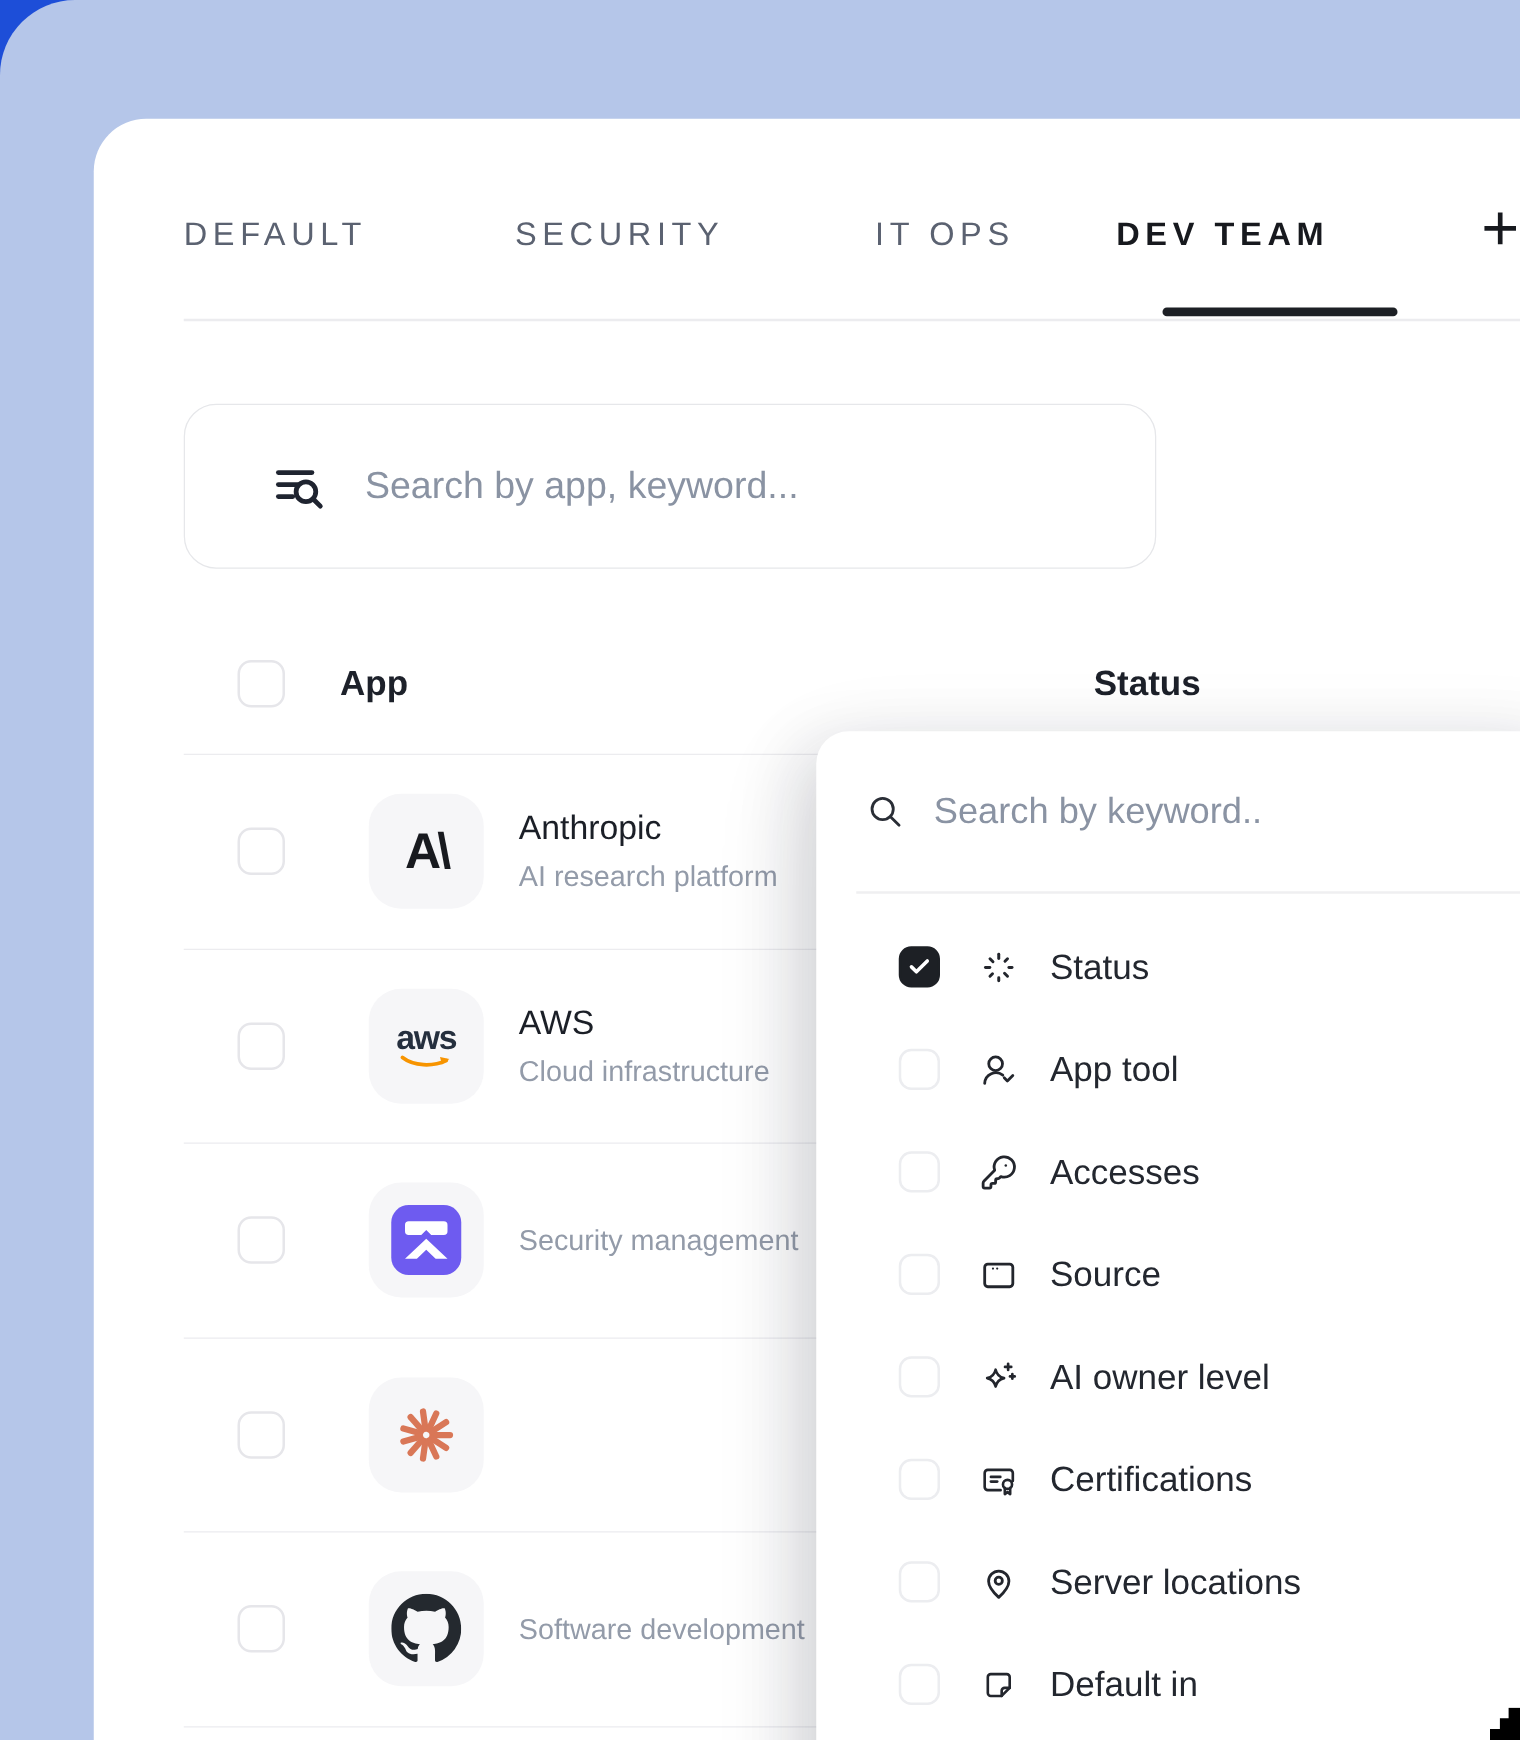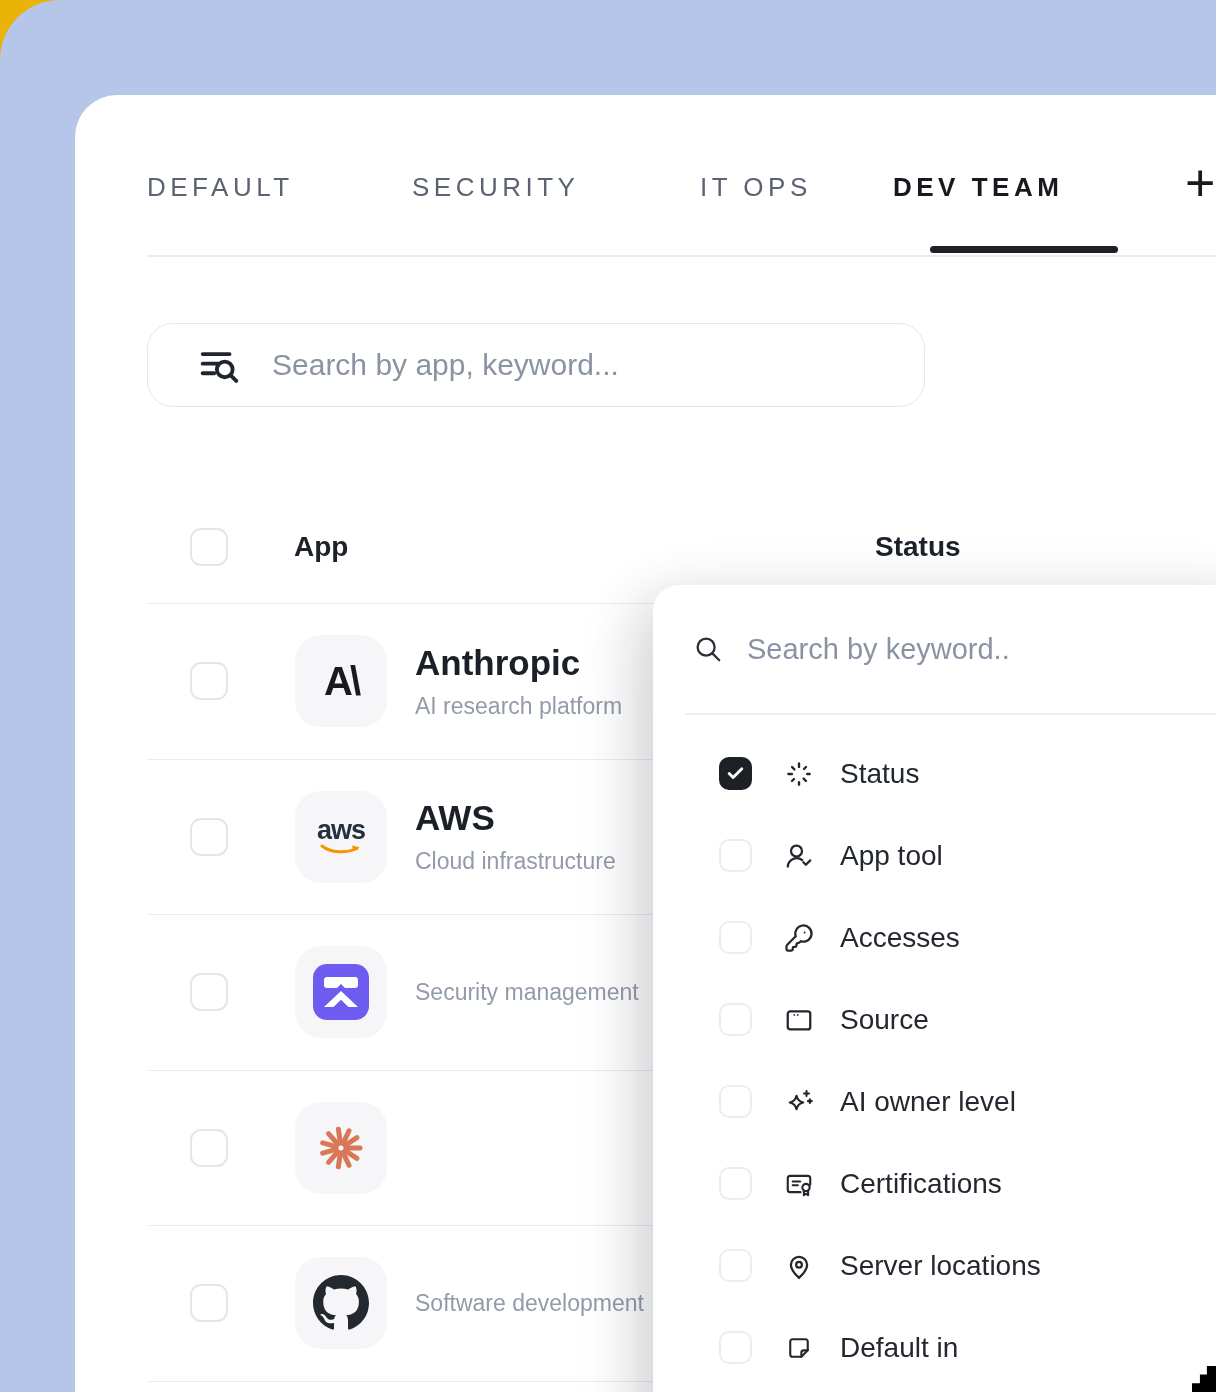--- a/index.html
+++ b/index.html
@@ -1,59 +1,59 @@
 <!DOCTYPE html>
 <html><head>
 <meta charset="utf-8">
 <style>
   * { margin:0; padding:0; box-sizing:border-box; }
   html,body { width:1216px; height:1392px; overflow:hidden; background:#ffffff;
               font-family:"Liberation Sans", sans-serif; }
-  .stage { position:relative; width:1216px; height:1392px; overflow:hidden; background:#eab308; }
+  .stage { position:relative; width:1216px; height:1392px; overflow:hidden; background:#1d4ed8; }
 
   .blue-bg { position:absolute; inset:0; background:#B5C6E9; border-top-left-radius:60px; }
 
   .card { position:absolute; left:75px; top:95px; width:1310px; height:1400px;
           background:#fff; border-top-left-radius:42px; }
 
   
   .tab { position:absolute; top:77px; font-size:26px; letter-spacing:4.5px;
          color:#5B6271; font-weight:500; white-space:nowrap; cursor:default; }
   .tab.active { color:#17191E; font-weight:700; }
   .tab-add { position:absolute; left:1110px; top:58px; font-size:52px; font-weight:200;
              color:#17191E; line-height:60px; }
   .tab-underline { position:absolute; left:855px; top:151px; width:188px; height:7px;
                    background:#1D2025; border-radius:4px; }
   .tabs-divider { position:absolute; left:72px; top:160px; width:1180px; height:1.5px;
                   background:#ECECEF; }
 
   
-  .searchbar { position:absolute; left:72px; top:228px; width:778px; height:84px;
+  .searchbar { position:absolute; left:72px; top:228px; width:778px; height:132px;
                border:1.6px solid #E6E7EA; border-radius:26px;
-               display:flex; align-items:center; padding-left:48px; background:#fff; }
+               display:flex; align-items:center; padding-left:68px; background:#fff; }
   .searchbar input { border:none; outline:none; flex:1; margin-left:30px; font-size:30px;
                      color:#3A414D; font-family:"Liberation Sans",sans-serif; background:transparent; }
   .searchbar input::placeholder { color:#8A93A3; }
 
   
   .thead { position:absolute; left:72px; top:396px; width:1180px; height:113px;
            border-bottom:1.5px solid #ECECEF; display:flex; align-items:center; }
-  .col-app { margin-left:66px; font-size:28px; font-weight:700; color:#1D212A; }
+  .col-app { margin-left:44px; font-size:28px; font-weight:700; color:#1D212A; }
   .col-status { position:absolute; left:728px; font-size:28px; font-weight:700; color:#1D212A; }
 
   .cbox { width:38px; height:38px; border:2px solid #E6E6EA; border-radius:11px;
           background:#fff; flex:none; }
   .thead .cbox, .row .cbox { margin-left:43px; }
 
   .rows { position:absolute; left:72px; top:509px; width:1180px; }
   .row { height:155.5px; display:flex; align-items:center; border-bottom:1.5px solid #ECECEF; }
   .logo-tile { margin-left:67px; width:92px; height:92px; border-radius:26px; background:#F6F6F8;
                display:flex; align-items:center; justify-content:center; flex:none; }
   .row-text { margin-left:28px; display:flex; flex-direction:column; gap:10px; }
-  .app-name { font-size:35px; font-weight:700; color:#1B1F27; }
+  .app-name { font-size:27px; font-weight:400; color:#1B1F27; }
   .app-desc { font-size:23px; color:#939BA9; }
 
   .anthropic-glyph { font-size:40px; font-weight:800; color:#181A1F; letter-spacing:-3px; }
   .aws-wrap { display:flex; flex-direction:column; align-items:center; line-height:1; }
   .aws-text { font-size:27px; font-weight:700; color:#252F3E; letter-spacing:-1px; }
 
   
   .panel { position:absolute; left:653px; top:585px; width:600px; height:870px; background:#fff;
            border-top-left-radius:26px;
            box-shadow:-16px 10px 50px rgba(25,30,45,.10), 0 30px 80px rgba(25,30,45,.16); }

